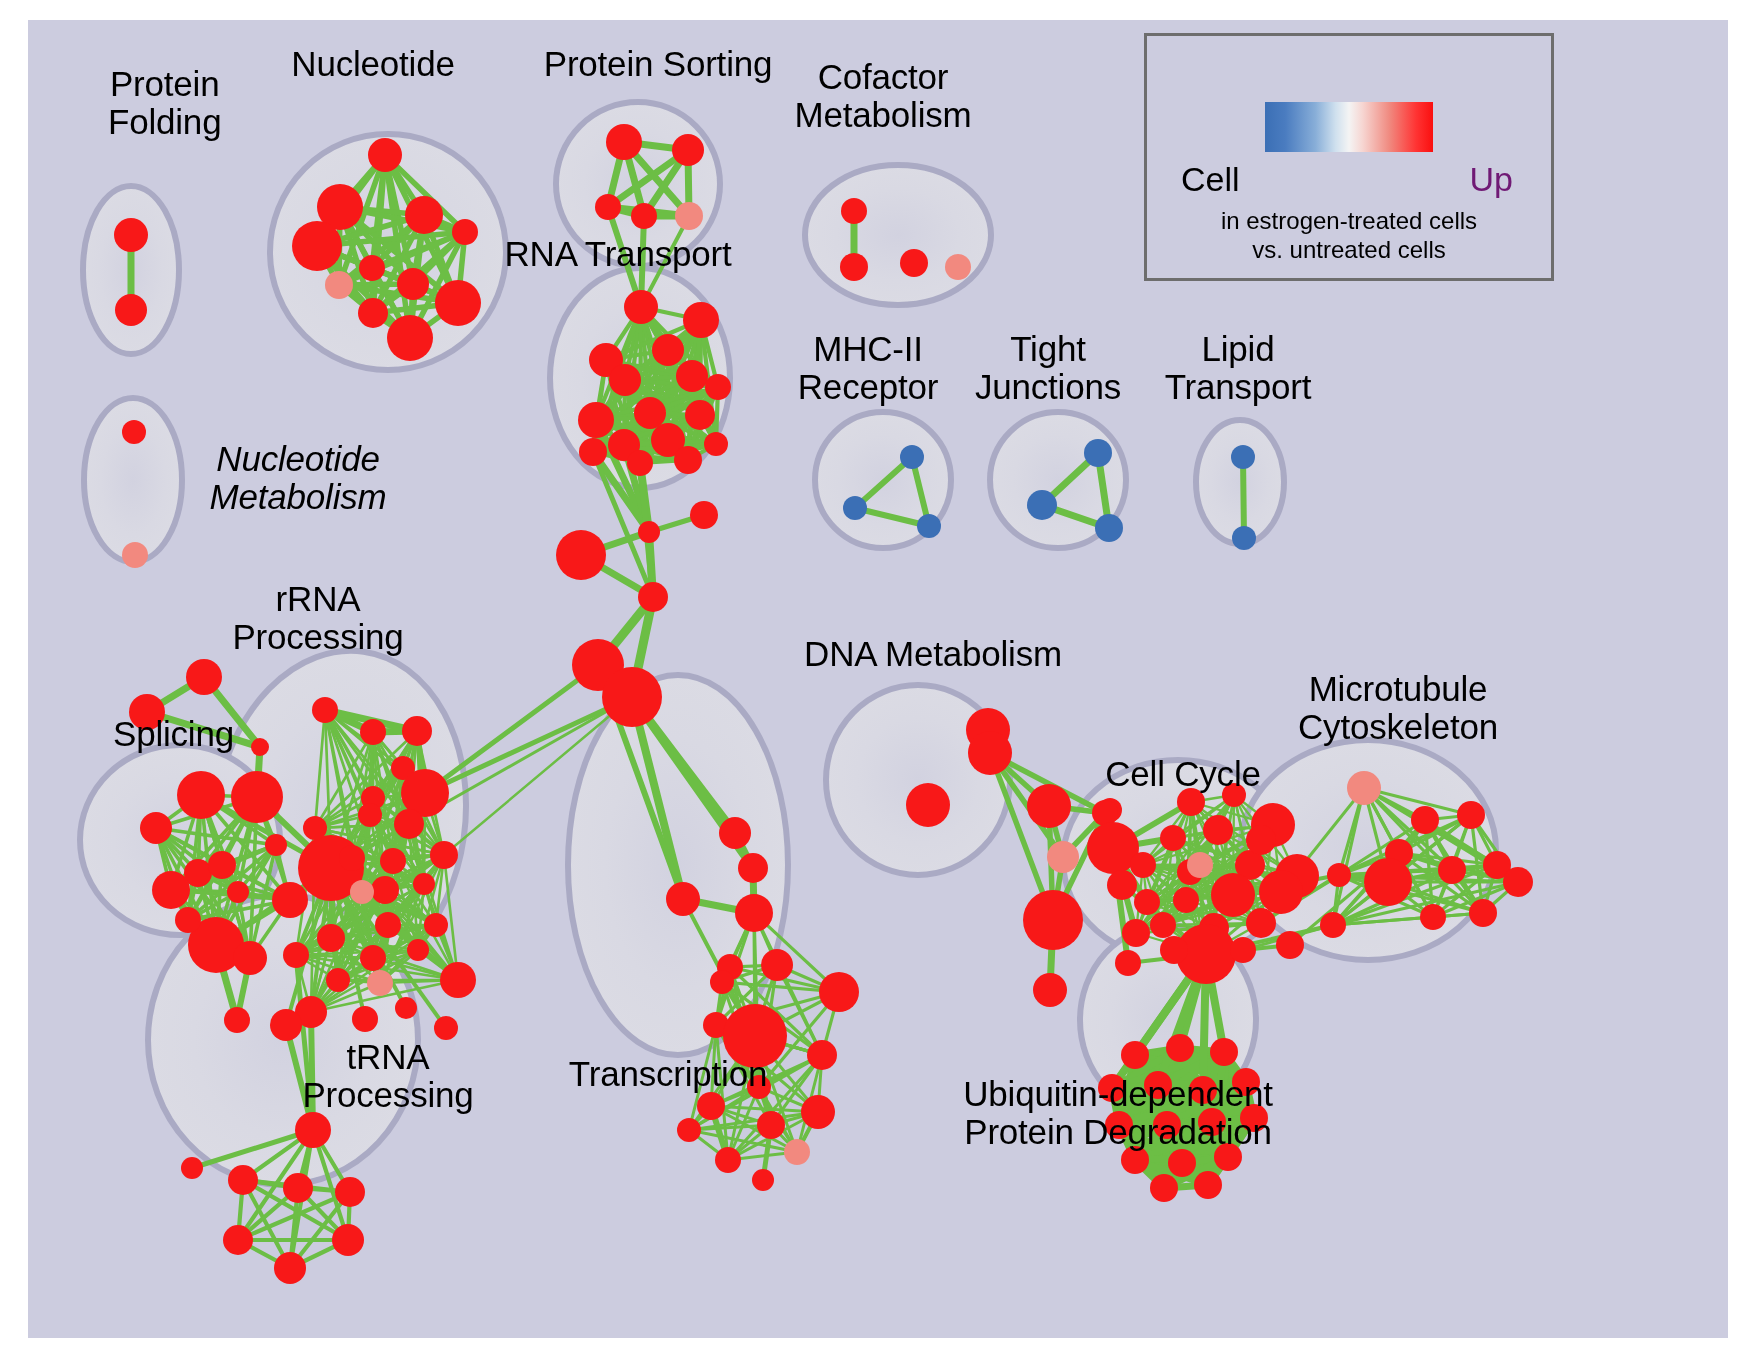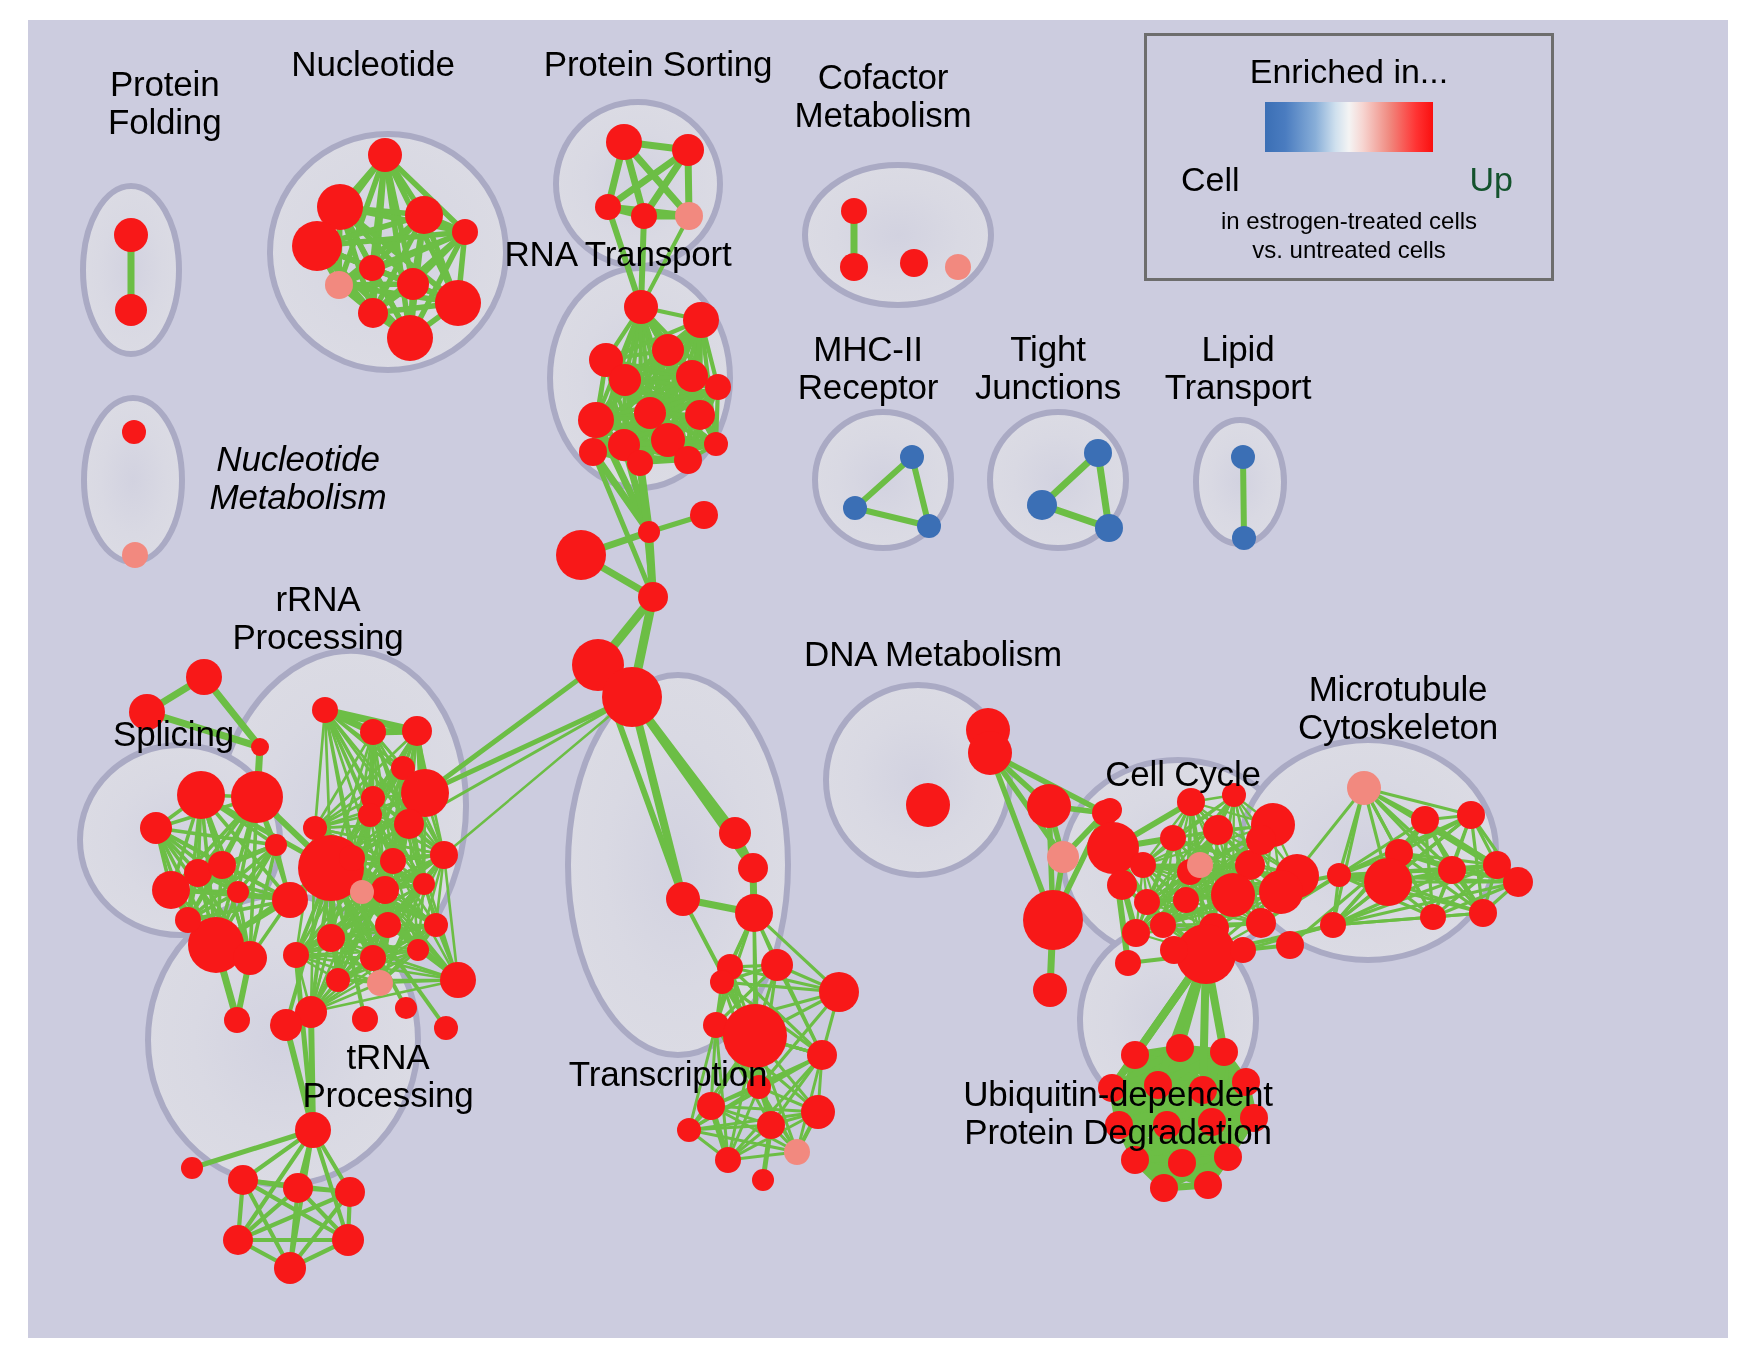--- a/index.html
+++ b/index.html
@@ -11,21 +11,21 @@
           font-family:"Liberation Sans", sans-serif;white-space:pre;letter-spacing:-0.2px;}
   .clabel.c{text-align:center;transform:translateX(-50%);}
   .clabel.l{text-align:center;}
   #legend{position:absolute;left:1116px;top:13px;width:410px;height:248px;
           background:#ccccdf;border:3px solid #6d6d6d;box-sizing:border-box;}
   #legend .title{position:absolute;top:16px;left:0;width:100%;text-align:center;font-size:34px;color:#000;}
   #legend .bar{position:absolute;top:66px;left:50%;transform:translateX(-50%);width:168px;height:50px;
        background:linear-gradient(to right,#3b6fb5 0%,#4a7cc0 12%,#88aed8 30%,#cfe0ee 42%,#f4f4f4 50%,
        #f6d6d2 58%,#f08a80 74%,#f33 90%,#fa0f0f 100%);}
   #legend .down{position:absolute;top:124px;left:34px;font-size:34px;color:#000;}
-  #legend .up{position:absolute;top:124px;right:38px;font-size:34px;color:#14532d;}
+  #legend .up{position:absolute;top:124px;right:38px;font-size:34px;color:#701a75;}
   #legend .sub{position:absolute;top:170px;left:0;width:100%;text-align:center;font-size:24px;
        line-height:1.22;color:#000;}
 </style>
 </head>
 <body>
 
 <div id="stage">
   <div id="canvas">
 
     <svg id="net" viewBox="0 0 1700 1318" preserveAspectRatio="none">
@@ -1366,21 +1366,20 @@
 Cytoskeleton</div>
         <div class="clabel c" style="left: 1155px; top: 735px;">Cell Cycle</div>
         <div class="clabel c" style="left: 640px; top: 1035px;">Transcription</div>
         <div class="clabel c" style="left: 360px; top: 1018px; text-align: center;">tRNA
 Processing</div>
         <div class="clabel c" style="left: 1090px; top: 1055px;">Ubiquitin-dependent
 Protein Degradation</div>
       </div>
 
     <div id="legend">
-      <div class="title">Enriched in...</div>
       <div class="bar"></div>
       <div class="down">Cell</div>
       <div class="up">Up</div>
       <div class="sub"><span>in estrogen-treated cells</span><br><span>vs. untreated cells</span></div>
     </div>
 
   </div>
 </div>
 
 </body></html>

